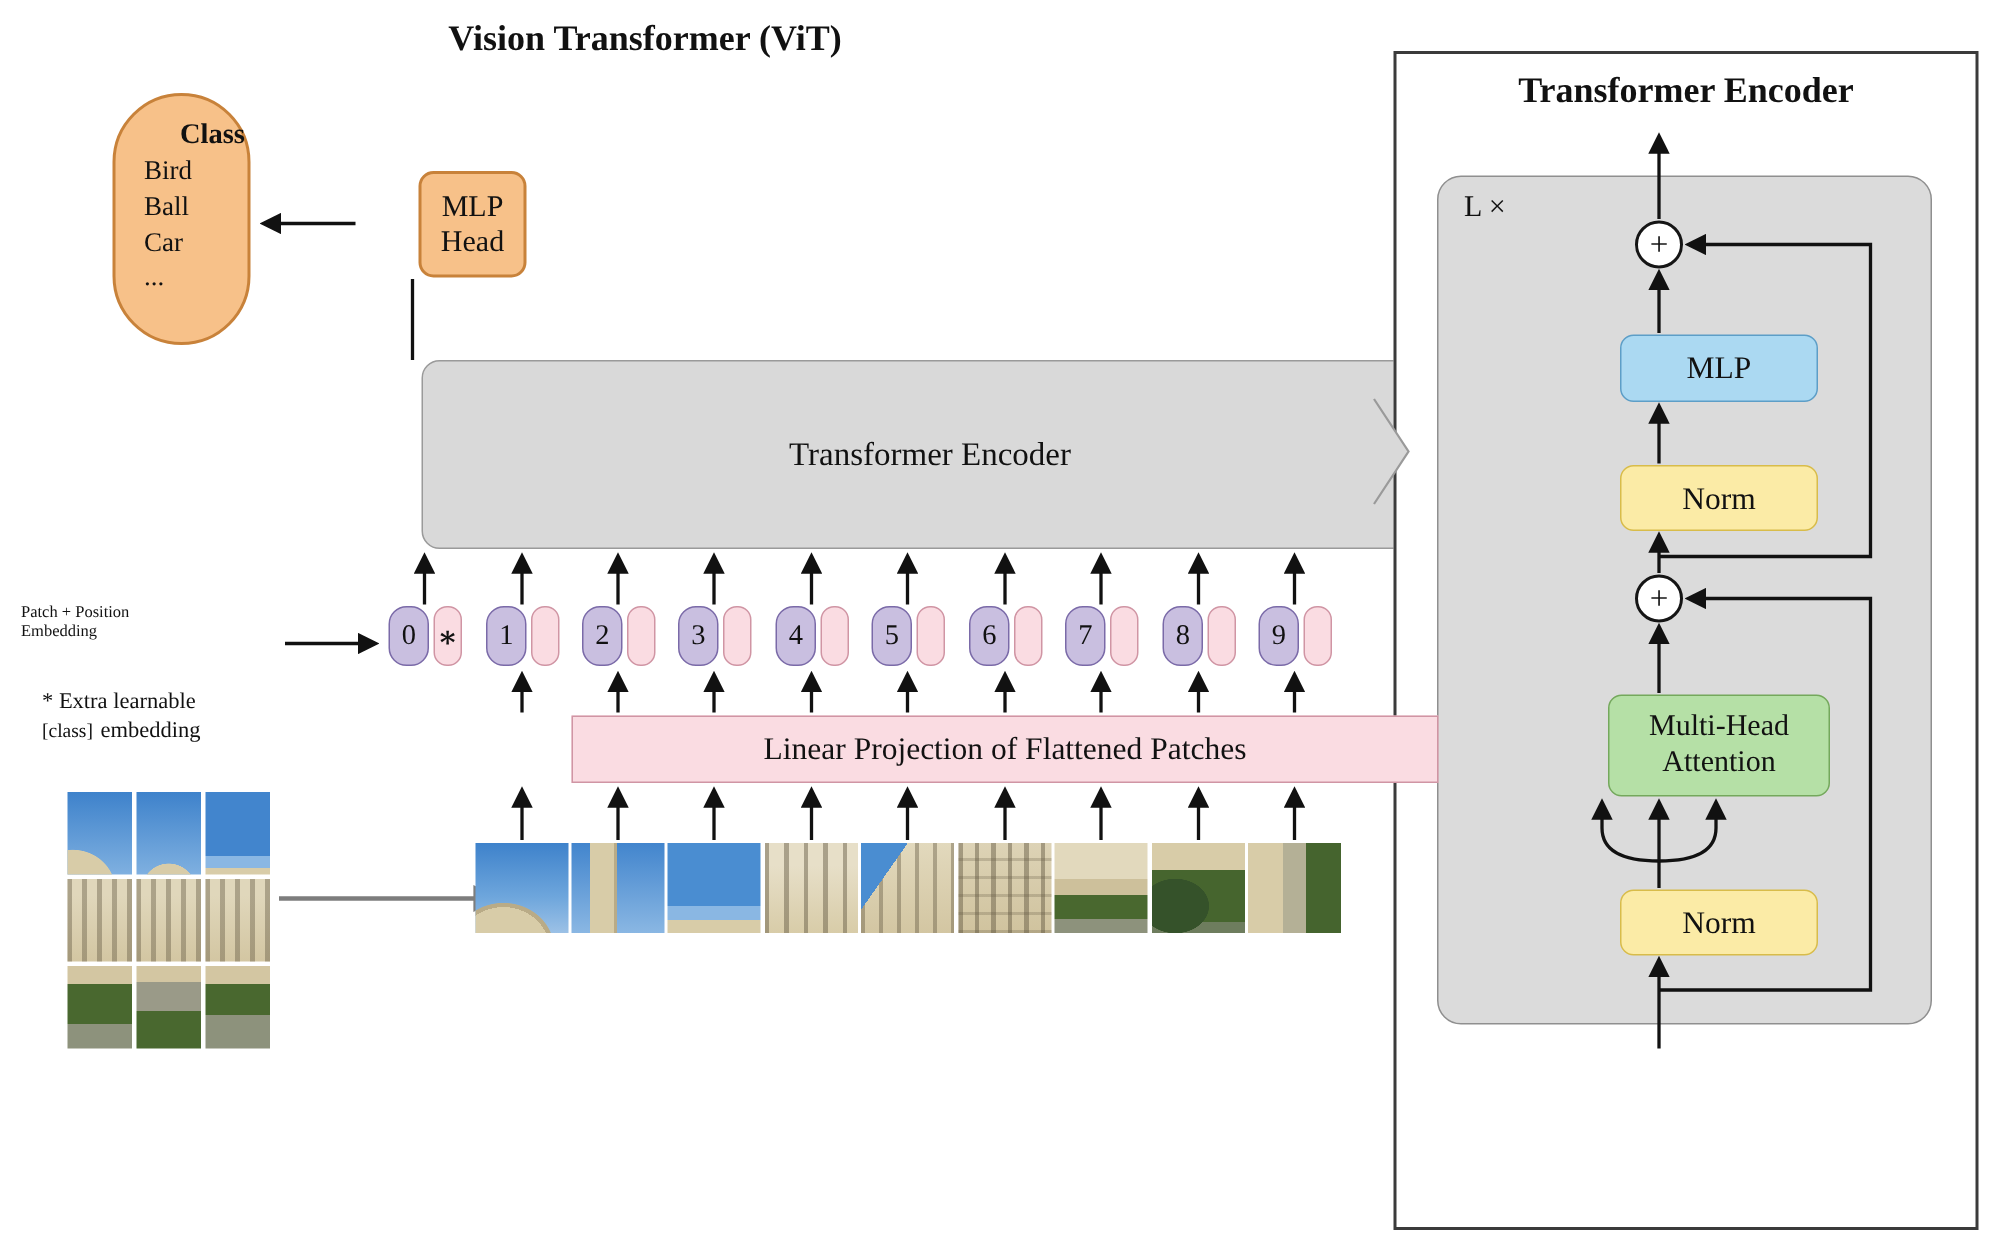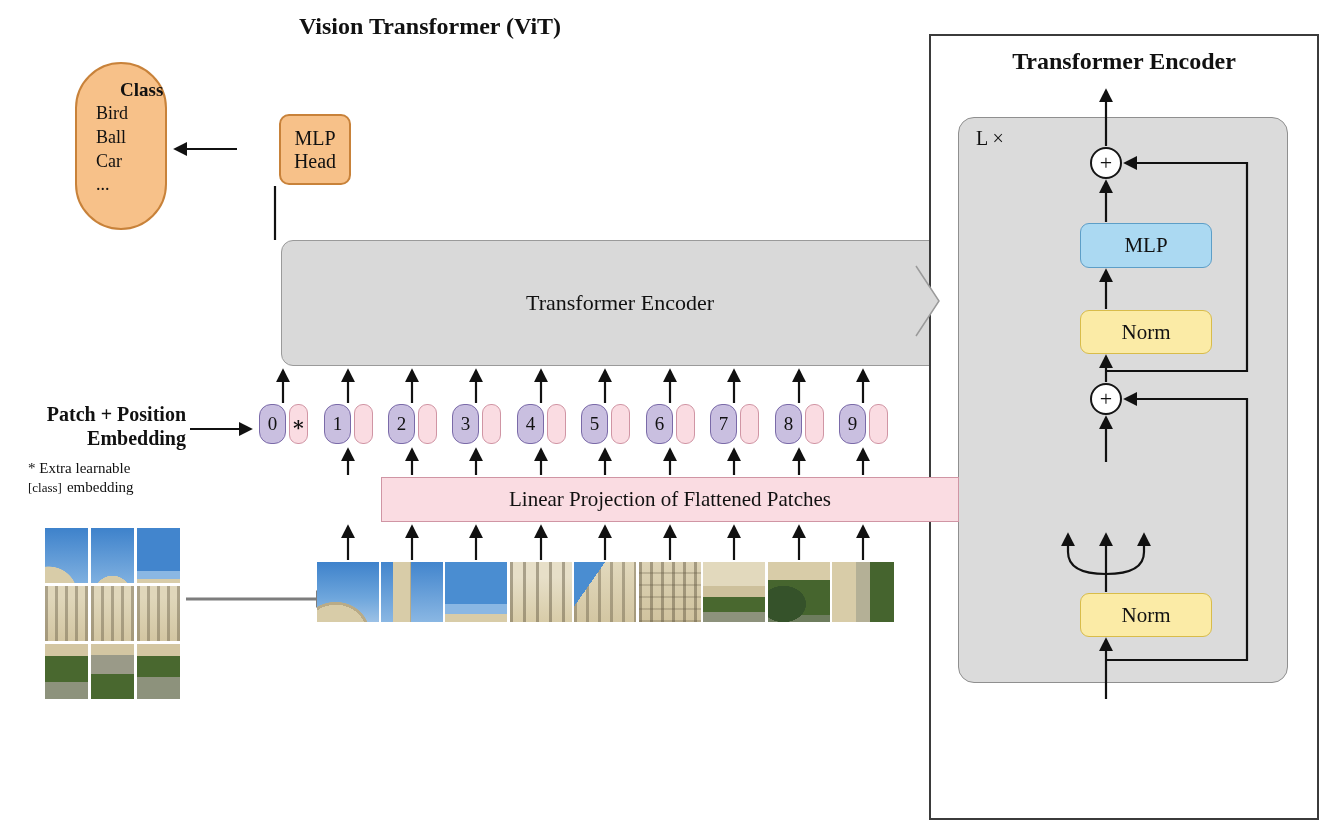--- a/index.html
+++ b/index.html
@@ -29,22 +29,22 @@
   .encoder-main { left:241px; top:240px; width:678px; height:126px; border-radius:12px;
     background:var(--c-gray-box); border:1.5px solid #9a9a9a; font-size:22px; z-index:1; }
 
   .token-pair { position:absolute; top:404px; display:flex; gap:3px; z-index:3; }
   .pill { display:flex; align-items:center; justify-content:center; height:40px; font-size:19px; }
   .pill.purple { width:27px; border-radius:12px; background:var(--c-purple);
                  border:1.5px solid var(--c-purple-border); }
   .pill.pink   { width:19px; border-radius:9px; background:var(--c-pink);
                  border:1.5px solid var(--c-pink-border); font-weight:bold; font-size:20px; }
 
-  .embed-label { left:14px; top:402px; width:172px; text-align:right;
-    font-weight:bold; font-size:20px; line-height:1.2; z-index:3; }
+  .embed-label { left:14px; top:402px; width:172px; text-align:left;
+    font-weight:normal; font-size:11px; line-height:1.2; z-index:3; }
 
   .footnote-1 { left:28px; top:460px; font-size:15px; z-index:3; }
   .footnote-2 { left:28px; top:479px; font-size:15px; z-index:3; }
   .mono { font-family:Liberation Serif, serif; font-size:13px; }
   .footnote-2 .suffix { margin-left:5px; }
 
   .linear-proj { left:341px; top:477px; width:578px; height:45px; border-radius:0;
     background:var(--c-pink); border:1.5px solid var(--c-pink-border); font-size:21px; z-index:3; }
 
   .patch { position:absolute; top:562px; width:62px; height:60px; z-index:3; }
@@ -281,19 +281,23 @@
   </div>
 
   <div class="abs flexc mlp-box">
     <span>MLP</span>
   </div>
 
   <div class="abs flexc norm-box norm-top">
     <span>Norm</span>
   </div>
 
+  <div class="abs flexc col mha-box">
+    <span>Multi-Head</span>
+    <span>Attention</span>
+  </div>
 
   <div class="abs flexc norm-box norm-bottom">
     <span>Norm</span>
   </div>
 
 
 </div>
 
 </body></html>

